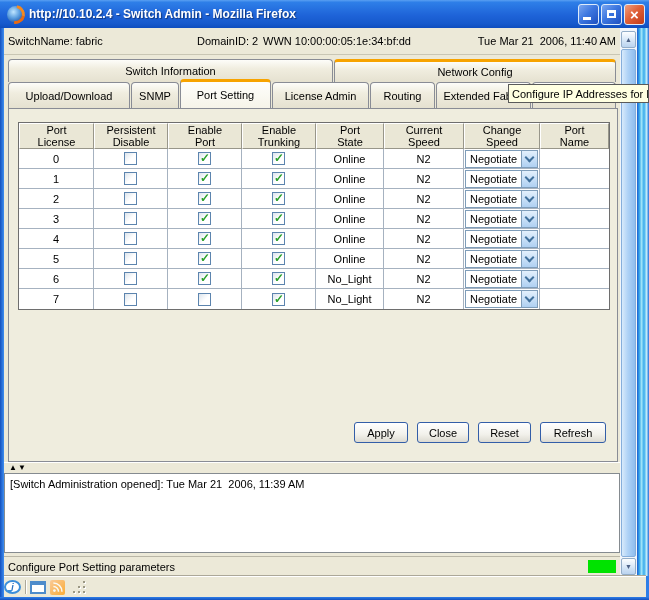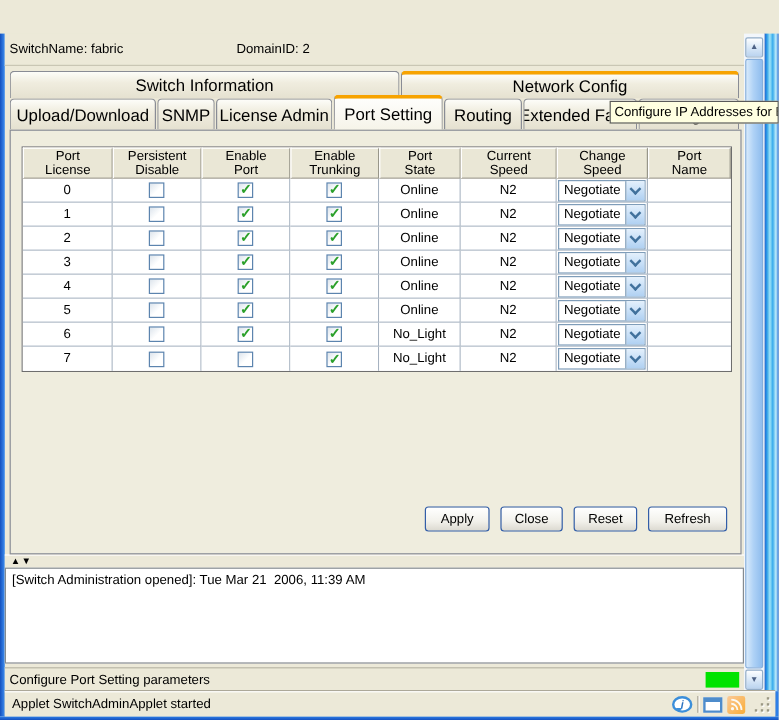--- a/index.html
+++ b/index.html
@@ -44,21 +44,21 @@
   .infobar{left:4px;top:28px;width:616px;height:26px;background:#ECE9D8;border-bottom:1px solid #C9C6B4;font-size:11px;color:#000;}
   .infobar span{position:absolute;top:7px;white-space:pre;text-align:center;}
   .inf-name{left:4px;} .inf-dom{left:193px;} .inf-wwn{left:259px;} .inf-date{right:4px;}
 
   
   .tabrow{display:flex;align-items:flex-end;}
   .tabrow1{left:8px;top:59px;height:23px;}
   .tabrow2{left:8px;top:82px;height:26px;}
   .tab{box-sizing:border-box;height:100%;border:1px solid #898C95;border-bottom:none;border-radius:4px 4px 0 0;
     background:linear-gradient(180deg,#FDFDF9,#F0EDDF 40%,#E5E1D0);display:flex;align-items:center;justify-content:center;
-    font-size:14px;margin-right:1px;white-space:nowrap;overflow:hidden;text-align:right;}
+    font-size:11px;margin-right:1px;white-space:nowrap;overflow:hidden;text-align:right;}
   .tab.hov{border-top:3px solid var(--accent-orange,#F7A300);}
   .tab.sel{border-top:3px solid var(--accent-orange,#F7A300);height:29px;margin-top:-3px;z-index:6;position:relative;
     background:linear-gradient(180deg,#FEFEFC,#F6F4E9);}
 
   
   .panel{left:8px;top:108px;width:610px;height:354px;box-sizing:border-box;border:1px solid #898C95;background:#EFEDDE;z-index:2;}
 
   table.porttable{position:absolute;left:9px;top:13px;width:590px;border-collapse:separate;border-spacing:0;
     border:1px solid #6E6E6E;background:#fff;table-layout:fixed;}
   .porttable th{box-sizing:border-box;height:26px;background:#EAE7D6;font-weight:normal;font-size:11px;line-height:12px;
@@ -111,51 +111,68 @@
 
   
   .tooltip{left:508px;top:84px;right:0;height:19px;background:#FFFFE1;border:1px solid #5A5A5A;box-sizing:border-box;
     font-size:11px;line-height:16px;padding:1px 3px;white-space:nowrap;overflow:hidden;z-index:40;}
 </style>
 </head>
 <body>
 
 <div class="screen">
 
+  <div class="abs titlebar">
+    <span class="ff-icon"></span>
+    <span class="wtitle">http://10.10.2.4 - Switch Admin - Mozilla Firefox</span>
+    <span class="tb-btns">
+      <span class="tbtn min">
+          <span class="glyph-min"></span>
+        </span>
+      <span class="tbtn max">
+          <span class="glyph-max"></span>
+        </span>
+      <span class="tbtn close">
+          <span class="glyph-close">×</span>
+        </span>
+    </span>
+  </div>
 
   <div class="abs border-left"></div>
   <div class="abs stripes"></div>
   <div class="abs border-bottom"></div>
   <div class="abs corner-right"></div>
 
   <div class="abs infobar">
     <span class="inf-name">SwitchName: fabric</span>
     <span class="inf-dom">DomainID: 2</span>
+    <span class="inf-wwn">WWN 10:00:00:05:1e:34:bf:dd</span>
+    <span class="inf-date">Tue Mar 21  2006, 11:40 AM</span>
   </div>
 
   <div class="abs tabrow tabrow1">
       <div class="tab" style="width: 325px;">
         <span>Switch Information</span>
       </div>
       <div class="tab hov" style="width: 282px;">
         <span>Network Config</span>
       </div>
     </div>
   <div class="abs tabrow tabrow2">
       <div class="tab" style="width: 122px; margin-top: 48px;">
         <span>Upload/Download</span>
       </div>
       <div class="tab" style="width: 48px;">
         <span>SNMP</span>
       </div>
+      <div class="tab sel" style="width: 91px;">
+        <span>Port Setting</span>
+      </div>
       <div class="tab" style="width: 97px;">
         <span>License Admin</span>
-      </div>
-      <div class="tab sel" style="width: 91px;">
-        <span>Port Setting</span>
       </div>
       <div class="tab" style="width: 65px;">
         <span>Routing</span>
       </div>
       <div class="tab" style="width: 95px;">
         <span>Extended Fabric</span>
       </div>
       <div class="tab" style="width: 84px;">
         <span>Configure</span>
       </div>
@@ -416,21 +433,20 @@
     <span class="green-ind"></span>
   </div>
 
   <div class="abs scrollbar">
     <span class="sb-btn sb-up">▲</span>
     <span class="sb-thumb"></span>
     <span class="sb-btn sb-down">▼</span>
   </div>
 
   <div class="abs ffbar">
-    <span class="ftext">Applet SwitchAdminApplet started</span>
     <span class="fficons">
       <span class="bubble">i</span>
       <span class="vsep"></span>
       <span class="popupicon"></span>
       <span class="rssicon">
         <svg width="11" height="11" viewBox="0 0 16 16">
           <circle cx="3.5" cy="12.5" r="2" fill="#fff"></circle>
           <path d="M2 6.5 a7.5 7.5 0 0 1 7.5 7.5" stroke="#fff" stroke-width="2.2" fill="none"></path>
           <path d="M2 1.5 a12.5 12.5 0 0 1 12.5 12.5" stroke="#fff" stroke-width="2.2" fill="none"></path>
         </svg>

